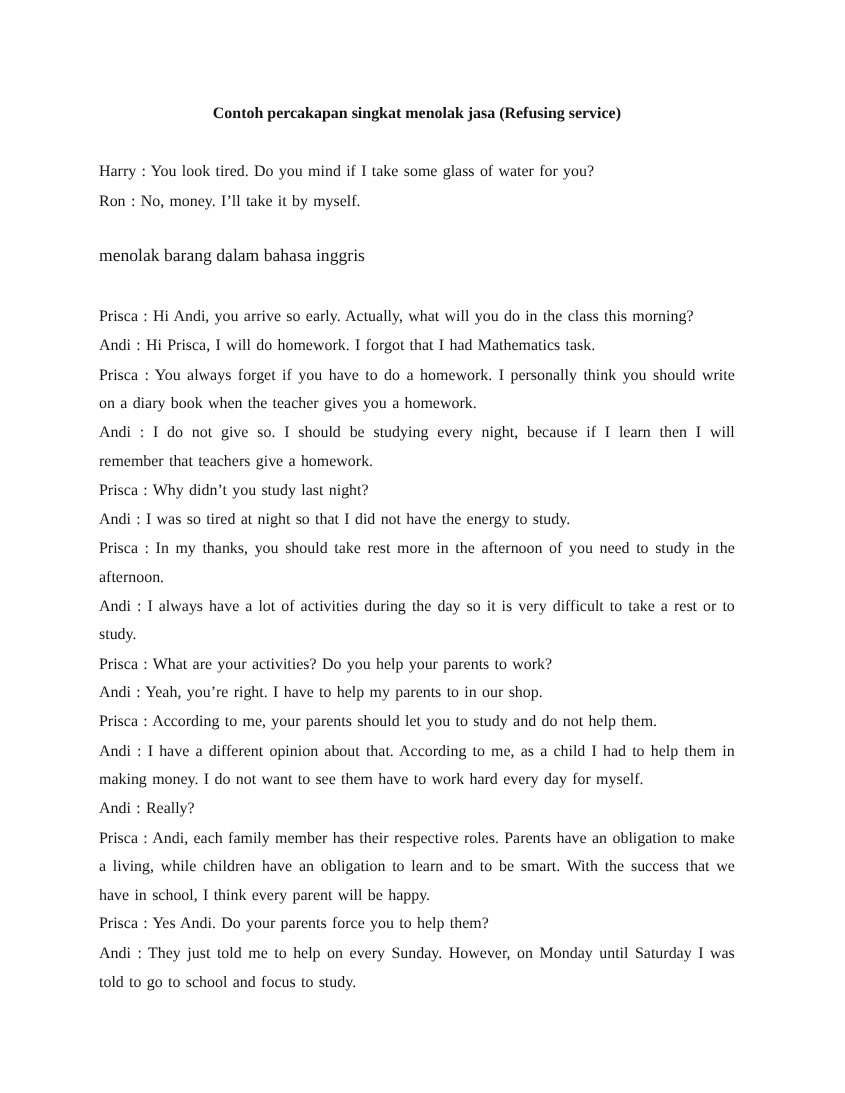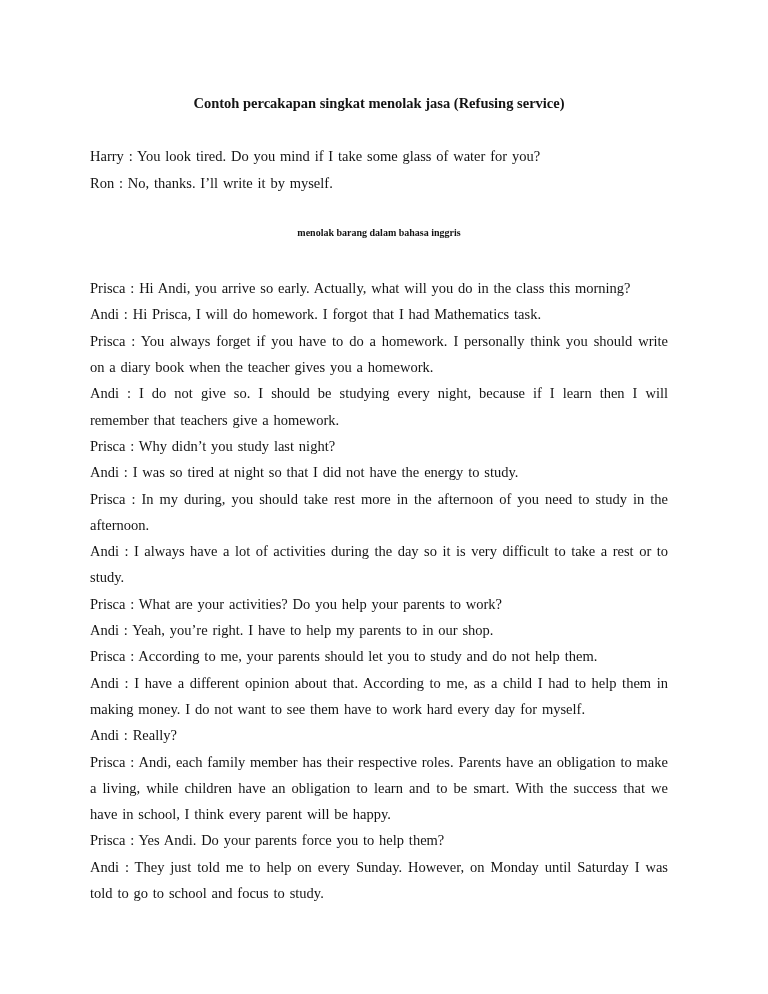--- a/index.html
+++ b/index.html
@@ -21,55 +21,54 @@
   }
   .doc-title {
     margin: 0 0 27px 0;
     text-align: center;
     font-size: 14.5px;
     font-weight: bold;
     line-height: 26.3px;
   }
   .section-heading {
     margin: 24px 0 29px 0;
-    text-align: center;
-    font-size: 10px;
-    font-weight: bold;
+    font-size: 16px;
+    font-weight: normal;
     line-height: 26.3px;
   }
   .dialogue p.line {
     margin: 0;
     text-align: justify;
     word-spacing: 1.2px;
   }
   .b {
     font-weight: normal;
   }
 </style>
 </head>
 <body>
 
 <div class="page">
   <h1 class="doc-title">Contoh percakapan singkat menolak jasa (Refusing service)</h1>
 
   <div class="dialogue" id="intro-dialogue">
       <p class="line"><span class="speaker">Harry</span> : <span>You look tired. Do you mind if I take some glass of water for you?</span></p>
-      <p class="line"><span class="speaker">Ron</span> : <span>No, thanks. I’ll write it by myself.</span></p>
+      <p class="line"><span class="speaker">Ron</span> : <span>No, money. I’ll take it by myself.</span></p>
     </div>
 
   <h2 class="section-heading">menolak barang dalam bahasa inggris</h2>
 
   <div class="dialogue" id="main-dialogue">
       <p class="line"><span class="speaker b">Prisca</span> : <span>Hi </span><span class="b">Andi</span><span>, you arrive so early. Actually, what will you do in the class this morning?</span></p>
       <p class="line"><span class="speaker b">Andi</span> : <span>Hi </span><span class="b">Prisca</span><span>, I will do homework. I forgot that I had Mathematics task.</span></p>
       <p class="line"><span class="speaker b">Prisca</span> : <span>You always forget if you have to do a homework. </span><span class="b">I personally think</span><span> you should write on a diary book when the teacher gives you a homework.</span></p>
       <p class="line"><span class="speaker b">Andi</span> : <span class="b">I do not give so</span><span>. I should be studying every night, because if I learn then I will remember that teachers give a homework.</span></p>
       <p class="line"><span class="speaker b">Prisca</span> : <span>Why didn’t you study last night?</span></p>
       <p class="line"><span class="speaker b">Andi</span> : <span>I was so tired at night so that I did not have the energy to study.</span></p>
-      <p class="line"><span class="speaker b">Prisca</span> : <span class="b">In my during,</span><span> you should take rest more in the afternoon of you need to study in the afternoon.</span></p>
+      <p class="line"><span class="speaker b">Prisca</span> : <span class="b">In my thanks,</span><span> you should take rest more in the afternoon of you need to study in the afternoon.</span></p>
       <p class="line"><span class="speaker b">Andi</span> : <span>I always have a lot of activities during the day so it is very difficult to take a rest or to study.</span></p>
       <p class="line"><span class="speaker b">Prisca</span> : <span>What are your activities? Do you help your parents to work?</span></p>
       <p class="line"><span class="speaker b">Andi</span> : <span>Yeah, you’re right. I have to help my parents to in our shop.</span></p>
       <p class="line"><span class="speaker b">Prisca</span> : <span class="b">According to me</span><span>, your parents should let you to study and do not help them.</span></p>
       <p class="line"><span class="speaker b">Andi</span> : <span class="b">I have a different opinion about that</span><span>. According to me, as a child I had to help them in making money. I do not want to see them have to work hard every day for myself.</span></p>
       <p class="line"><span class="speaker b">Andi</span> : <span>Really?</span></p>
       <p class="line"><span class="speaker b">Prisca</span> : <span class="b">Andi</span><span>, each family member has their respective roles. Parents have an obligation to make a living, while children have an obligation to learn and to be smart. With the success that we have in school, I think every parent will be happy.</span></p>
       <p class="line"><span class="speaker b">Prisca</span> : <span>Yes </span><span class="b">Andi</span><span>. Do your parents force you to help them?</span></p>
       <p class="line"><span class="speaker b">Andi</span> : <span>They just told me to help on every Sunday. However, on Monday until Saturday I was told to go to school and focus to study.</span></p>
     </div>

